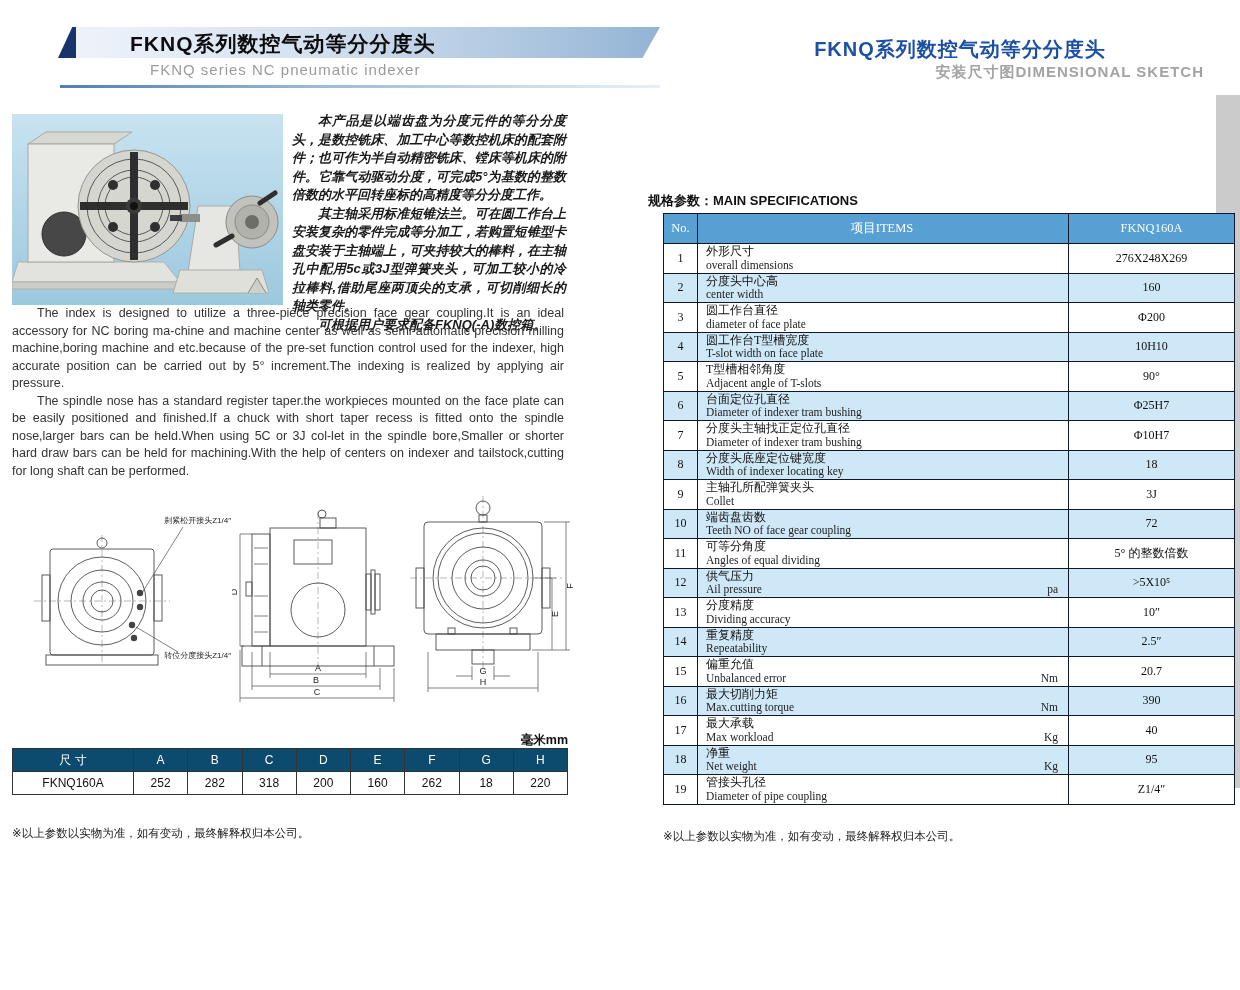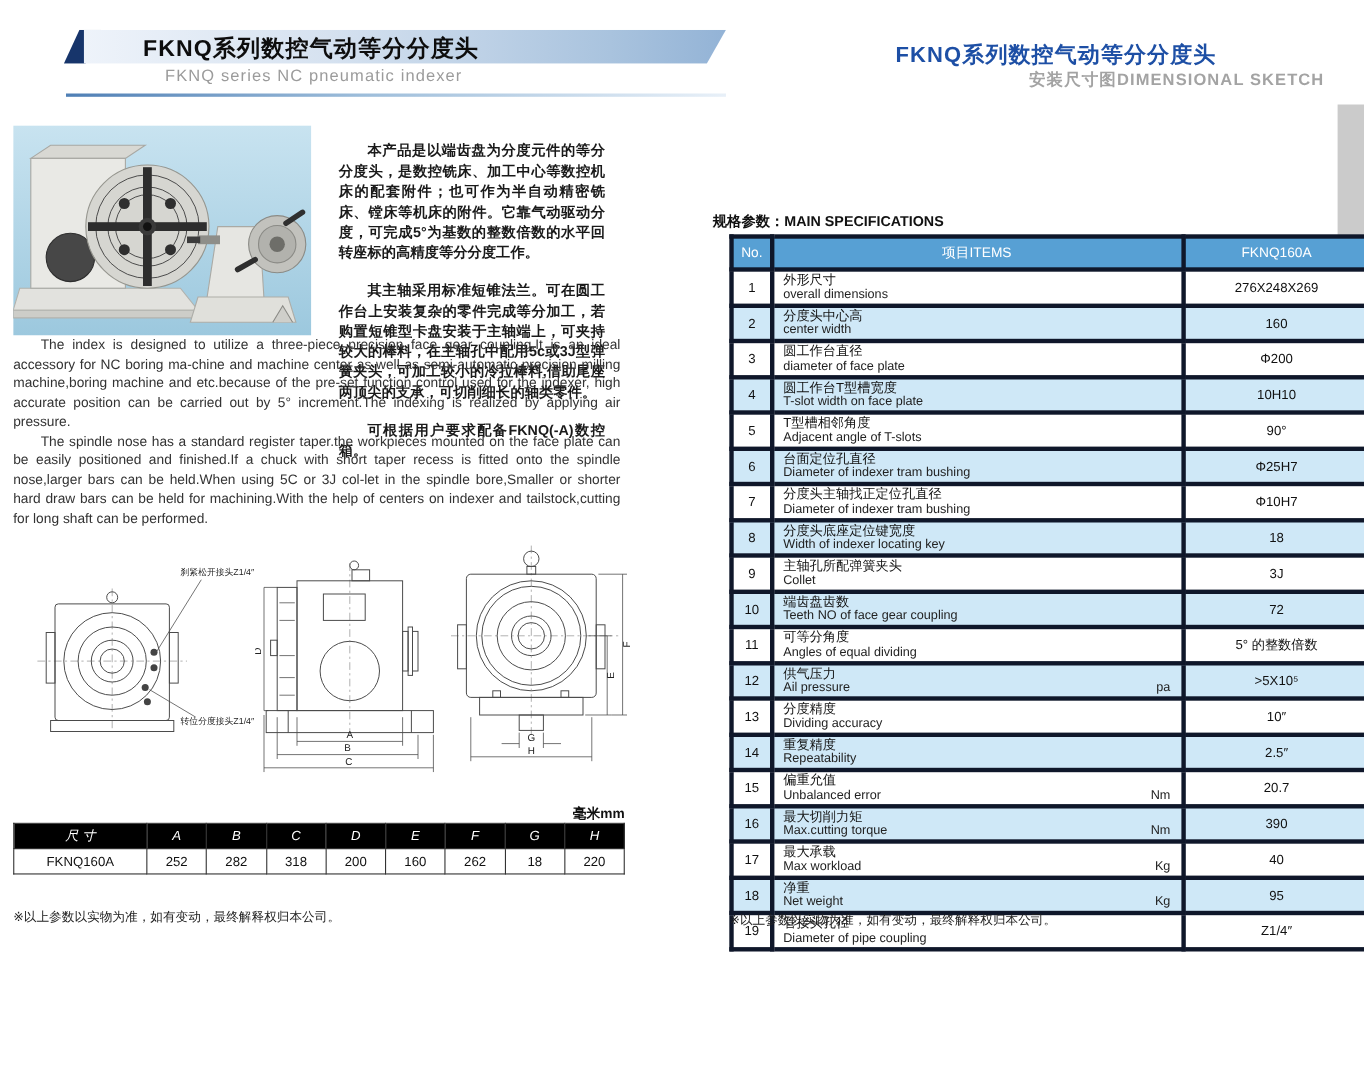--- a/index.html
+++ b/index.html
@@ -20,45 +20,45 @@
   .banner-rule{left:60px;top:85px;width:600px;height:3px;
     background:linear-gradient(90deg,#4f7fb5 0%,#9dbdda 45%,#e8f0f8 100%);}
 
   
   .rp-title{left:760px;top:36px;width:400px;text-align:center;font-size:20px;font-weight:bold;color:#1d4fa5;letter-spacing:1px;}
   .rp-sub{left:804px;top:63px;width:400px;text-align:right;font-size:15px;font-weight:bold;color:#a3a3a3;letter-spacing:1px;}
   .gray-strip{left:1216px;top:95px;width:24px;height:693px;background:#cbcbcb;}
 
   
   .cn-text{left:292px;top:112px;width:274px;font-size:13px;line-height:18.5px;color:#1a1a1a;text-align:justify;font-weight:600;}
-  .cn-text p{margin:16px;text-indent:2em;}
+  .cn-text p{margin:0;text-indent:2em;font-style:italic;}
   .en-text{left:12px;top:305px;width:552px;font-size:12.5px;line-height:17.5px;color:#333;text-align:justify;}
   .en-text p{margin:0;text-indent:2em;}
 
   
   .draw{stroke:#4a4a4a;stroke-width:0.9;fill:none;}
   .dash{stroke:#999;stroke-width:0.7;stroke-dasharray:7 3 2 3;fill:none;}
   .dim{stroke:#4a4a4a;stroke-width:0.7;fill:none;}
   .dtext{font-size:9px;fill:#222;font-family:"Liberation Sans",sans-serif;}
   .ctext{font-size:8px;fill:#222;font-family:"Liberation Sans",sans-serif;}
 
   
   .unit-label{left:476px;top:732px;width:92px;text-align:right;font-size:12.5px;color:#111;font-weight:600;}
   .footnote{font-size:11.5px;color:#222;margin-top:32px;}
 
   
   #dim-table{left:12px;top:748px;border-collapse:collapse;table-layout:fixed;width:556px;}
   #dim-table td{border:1px solid #333;height:20px;text-align:center;font-size:12px;color:#111;background:#fff;}
-  #dim-table tr.dhrow td{background:#000000;color:#fff;font-style:italic;}
+  #dim-table tr.dhrow td{background:#0c4a6e;color:#fff;}
   #dim-table td:first-child{width:118px;}
 
   
   .spec-heading{left:648px;top:192px;font-size:13px;color:#111;font-weight:600;}
   #spec-table{left:663px;top:213px;border-collapse:collapse;table-layout:fixed;width:550px;border:1.5px solid #2d2d2d;}
-  #spec-table td{border:4px solid #0f172a;background:#fff;padding:0;}
+  #spec-table td{border:1px solid #0f172a;background:#fff;padding:0;font-family:Liberation Serif, serif;}
   #spec-table tr{height:29px;}
   #spec-table tr.head{height:30px;}
   #spec-table tr.head td{background:#57a0d4;color:#fff;text-align:center;font-size:12.5px;}
   #spec-table tr.alt td{background:#cfe8f7;}
   .c-no{width:33px;text-align:center;font-size:12px;color:#111;}
   .c-items{width:352px;padding:1px 10px 1px 8px !important;}
   .c-val{width:165px;text-align:center;font-size:12px;color:#111;}
   .cnline{font-size:12px;color:#111;line-height:13.5px;}
   .enline{display:flex;justify-content:space-between;font-size:11.5px;color:#222;line-height:13px;}
 </style>

